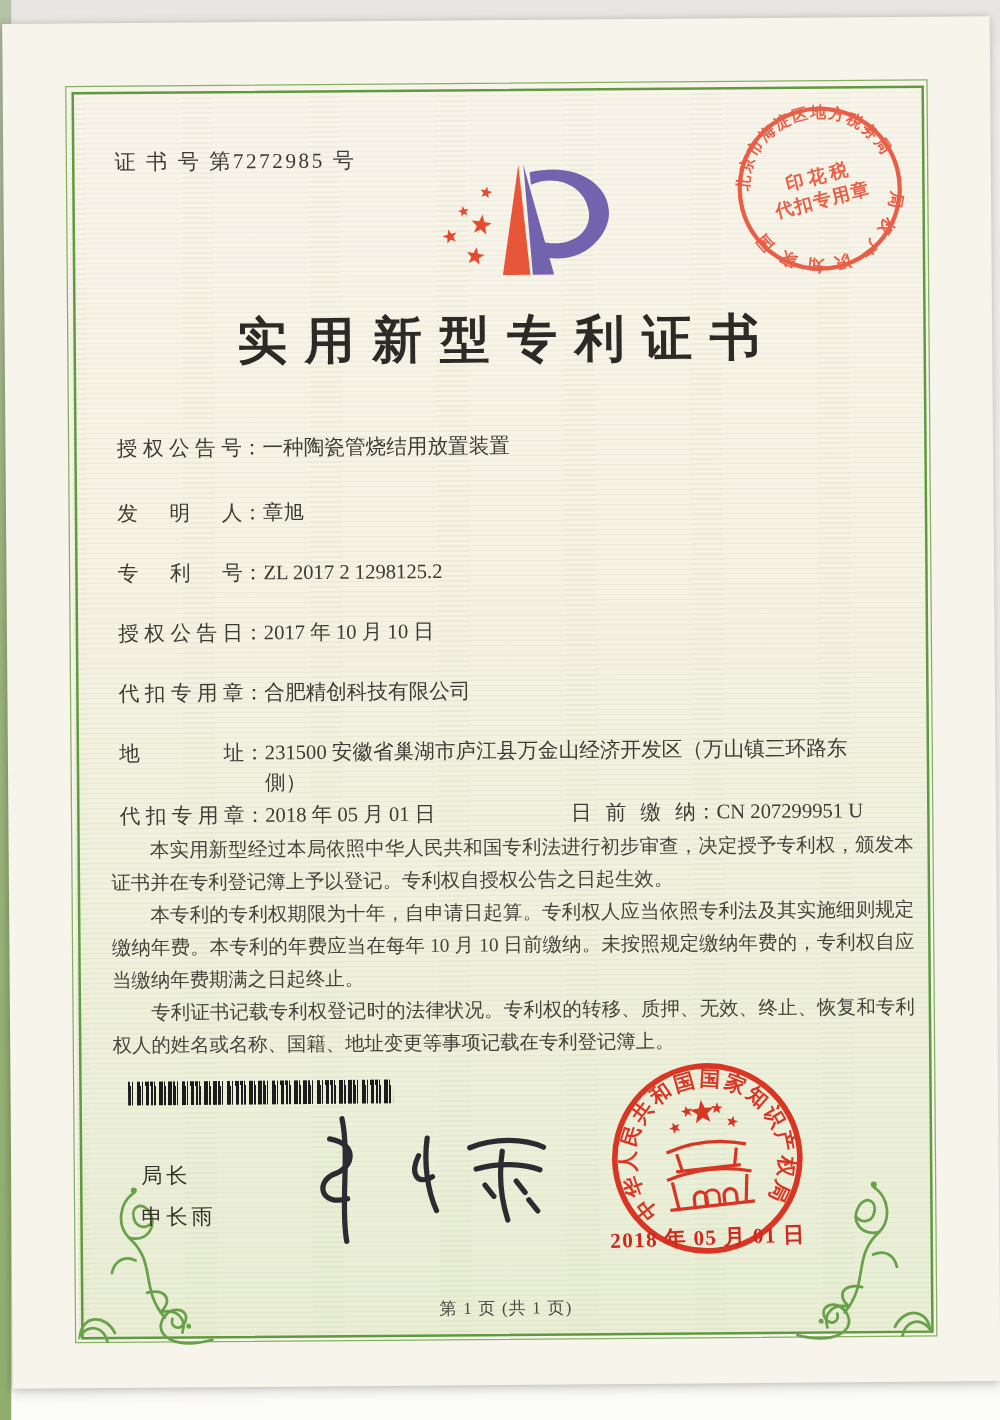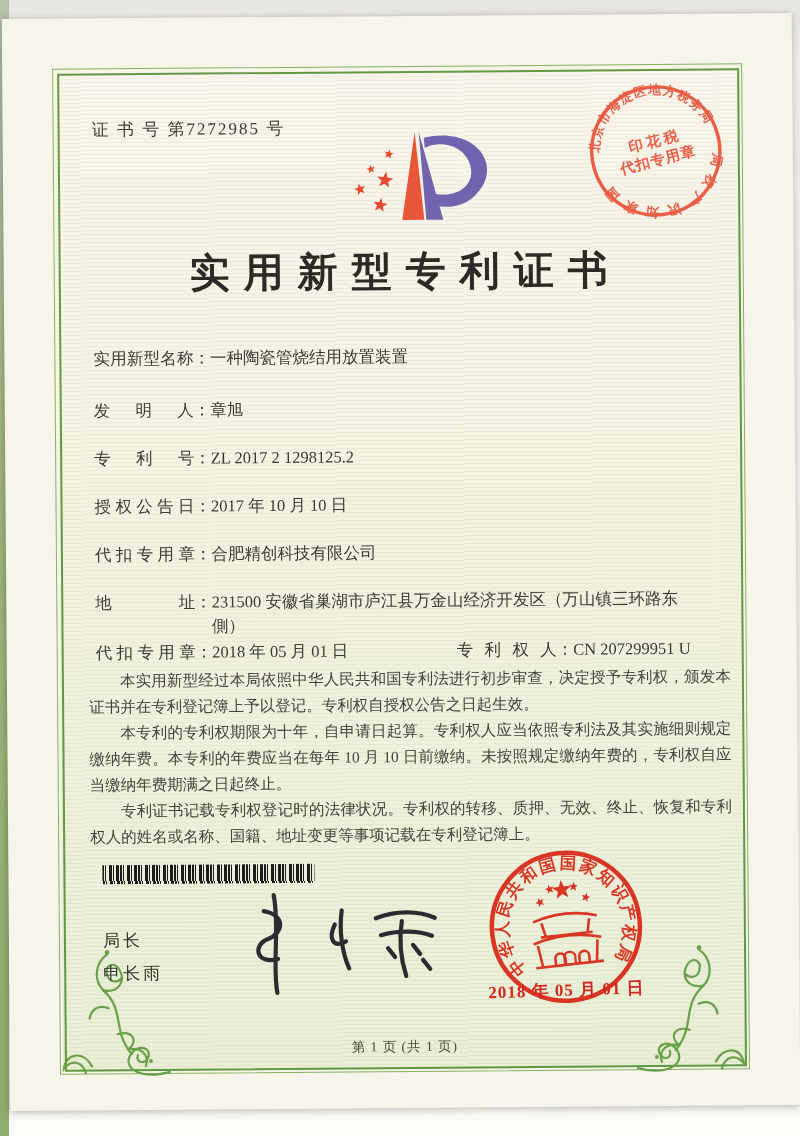--- a/index.html
+++ b/index.html
@@ -46,21 +46,21 @@
   .paras p{margin:0;text-indent:2em;}
   .barcode{
     position:absolute;left:94px;top:847px;width:212px;height:19px;
     background:repeating-linear-gradient(90deg,
       #1c1c1c 0 2px, rgba(0,0,0,0) 2px 3px,
       #1c1c1c 3px 4px, rgba(0,0,0,0) 4px 7px,
       #1c1c1c 7px 10px, rgba(0,0,0,0) 10px 11px,
       #1c1c1c 11px 12px, rgba(0,0,0,0) 12px 14px,
       #1c1c1c 14px 17px, rgba(0,0,0,0) 17px 18px);
   }
-  .sig-block{position:absolute;left:94px;top:906px;font-size:17px;color:#343329;line-height:33px;}
+  .sig-block{position:absolute;left:104px;top:906px;font-size:17px;color:#343329;line-height:33px;}
   .sig-block div{letter-spacing:3px;}
   .signature{position:absolute;left:229px;top:872px;}
   .seal{position:absolute;left:473px;top:828px;transform:rotate(-6deg);opacity:.95;}
   .seal-date{
     position:absolute;left:462px;top:964px;width:190px;text-align:center;
     font-size:17px;font-weight:bold;color:#d0281d;letter-spacing:1px;transform:rotate(-1.5deg);
   }
   .footer{
     position:absolute;left:53px;top:1022px;width:684px;text-align:center;
     font-size:13.5px;color:#4a4842;letter-spacing:1px;
@@ -128,21 +128,21 @@
       <textPath href="#taxBottom" startOffset="50%" text-anchor="middle">局权产识知家国</textPath>
     </text>
     <text x="75" y="70" text-anchor="middle" fill="#e8523a" font-size="14.5" font-weight="bold">印 花 税</text>
     <text x="75" y="89" text-anchor="middle" fill="#e8523a" font-size="14.5" font-weight="bold" letter-spacing="1">代扣专用章</text>
   </svg>
 
   <div class="title">实用新型专利证书</div>
 
   <div class="fields">
     <div class="frow" style="top:329px">
-      <span class="lab">实用新型名称</span>
+      <span class="lab">授权公告号</span>
         <span class="colon">：</span>
         <span class="val">一种陶瓷管烧结用放置装置</span>
     </div>
     <div class="frow" style="top:381px">
       <span class="lab">发明人</span>
         <span class="colon">：</span>
         <span class="val">章旭</span>
     </div>
     <div class="frow" style="top:429px">
       <span class="lab">专利号</span>
@@ -162,21 +162,21 @@
     <div class="frow" style="top:573px">
       <span class="lab">地址</span>
         <span class="colon">：</span>
         <span class="val">231500 安徽省巢湖市庐江县万金山经济开发区（万山镇三环路东側）</span>
     </div>
     <div class="frow" style="top:623px;width:650px">
       <span class="lab">代扣专用章</span>
         <span class="colon">：</span>
         <span class="val">2018 年 05 月 01 日</span>
       <span class="grp2">
-        <span class="lab">专利权人</span>
+        <span class="lab">日前缴纳</span>
           <span class="colon">：</span>
           <span class="val">CN 207299951 U</span>
       </span>
     </div>
   </div>
 
   <div class="paras">
     <p>本实用新型经过本局依照中华人民共和国专利法进行初步审查，决定授予专利权，颁发本证书并在专利登记簿上予以登记。专利权自授权公告之日起生效。</p>
     <p>本专利的专利权期限为十年，自申请日起算。专利权人应当依照专利法及其实施细则规定缴纳年费。本专利的年费应当在每年 10 月 10 日前缴纳。未按照规定缴纳年费的，专利权自应当缴纳年费期满之日起终止。</p>
     <p>专利证书记载专利权登记时的法律状况。专利权的转移、质押、无效、终止、恢复和专利权人的姓名或名称、国籍、地址变更等事项记载在专利登记簿上。</p>

